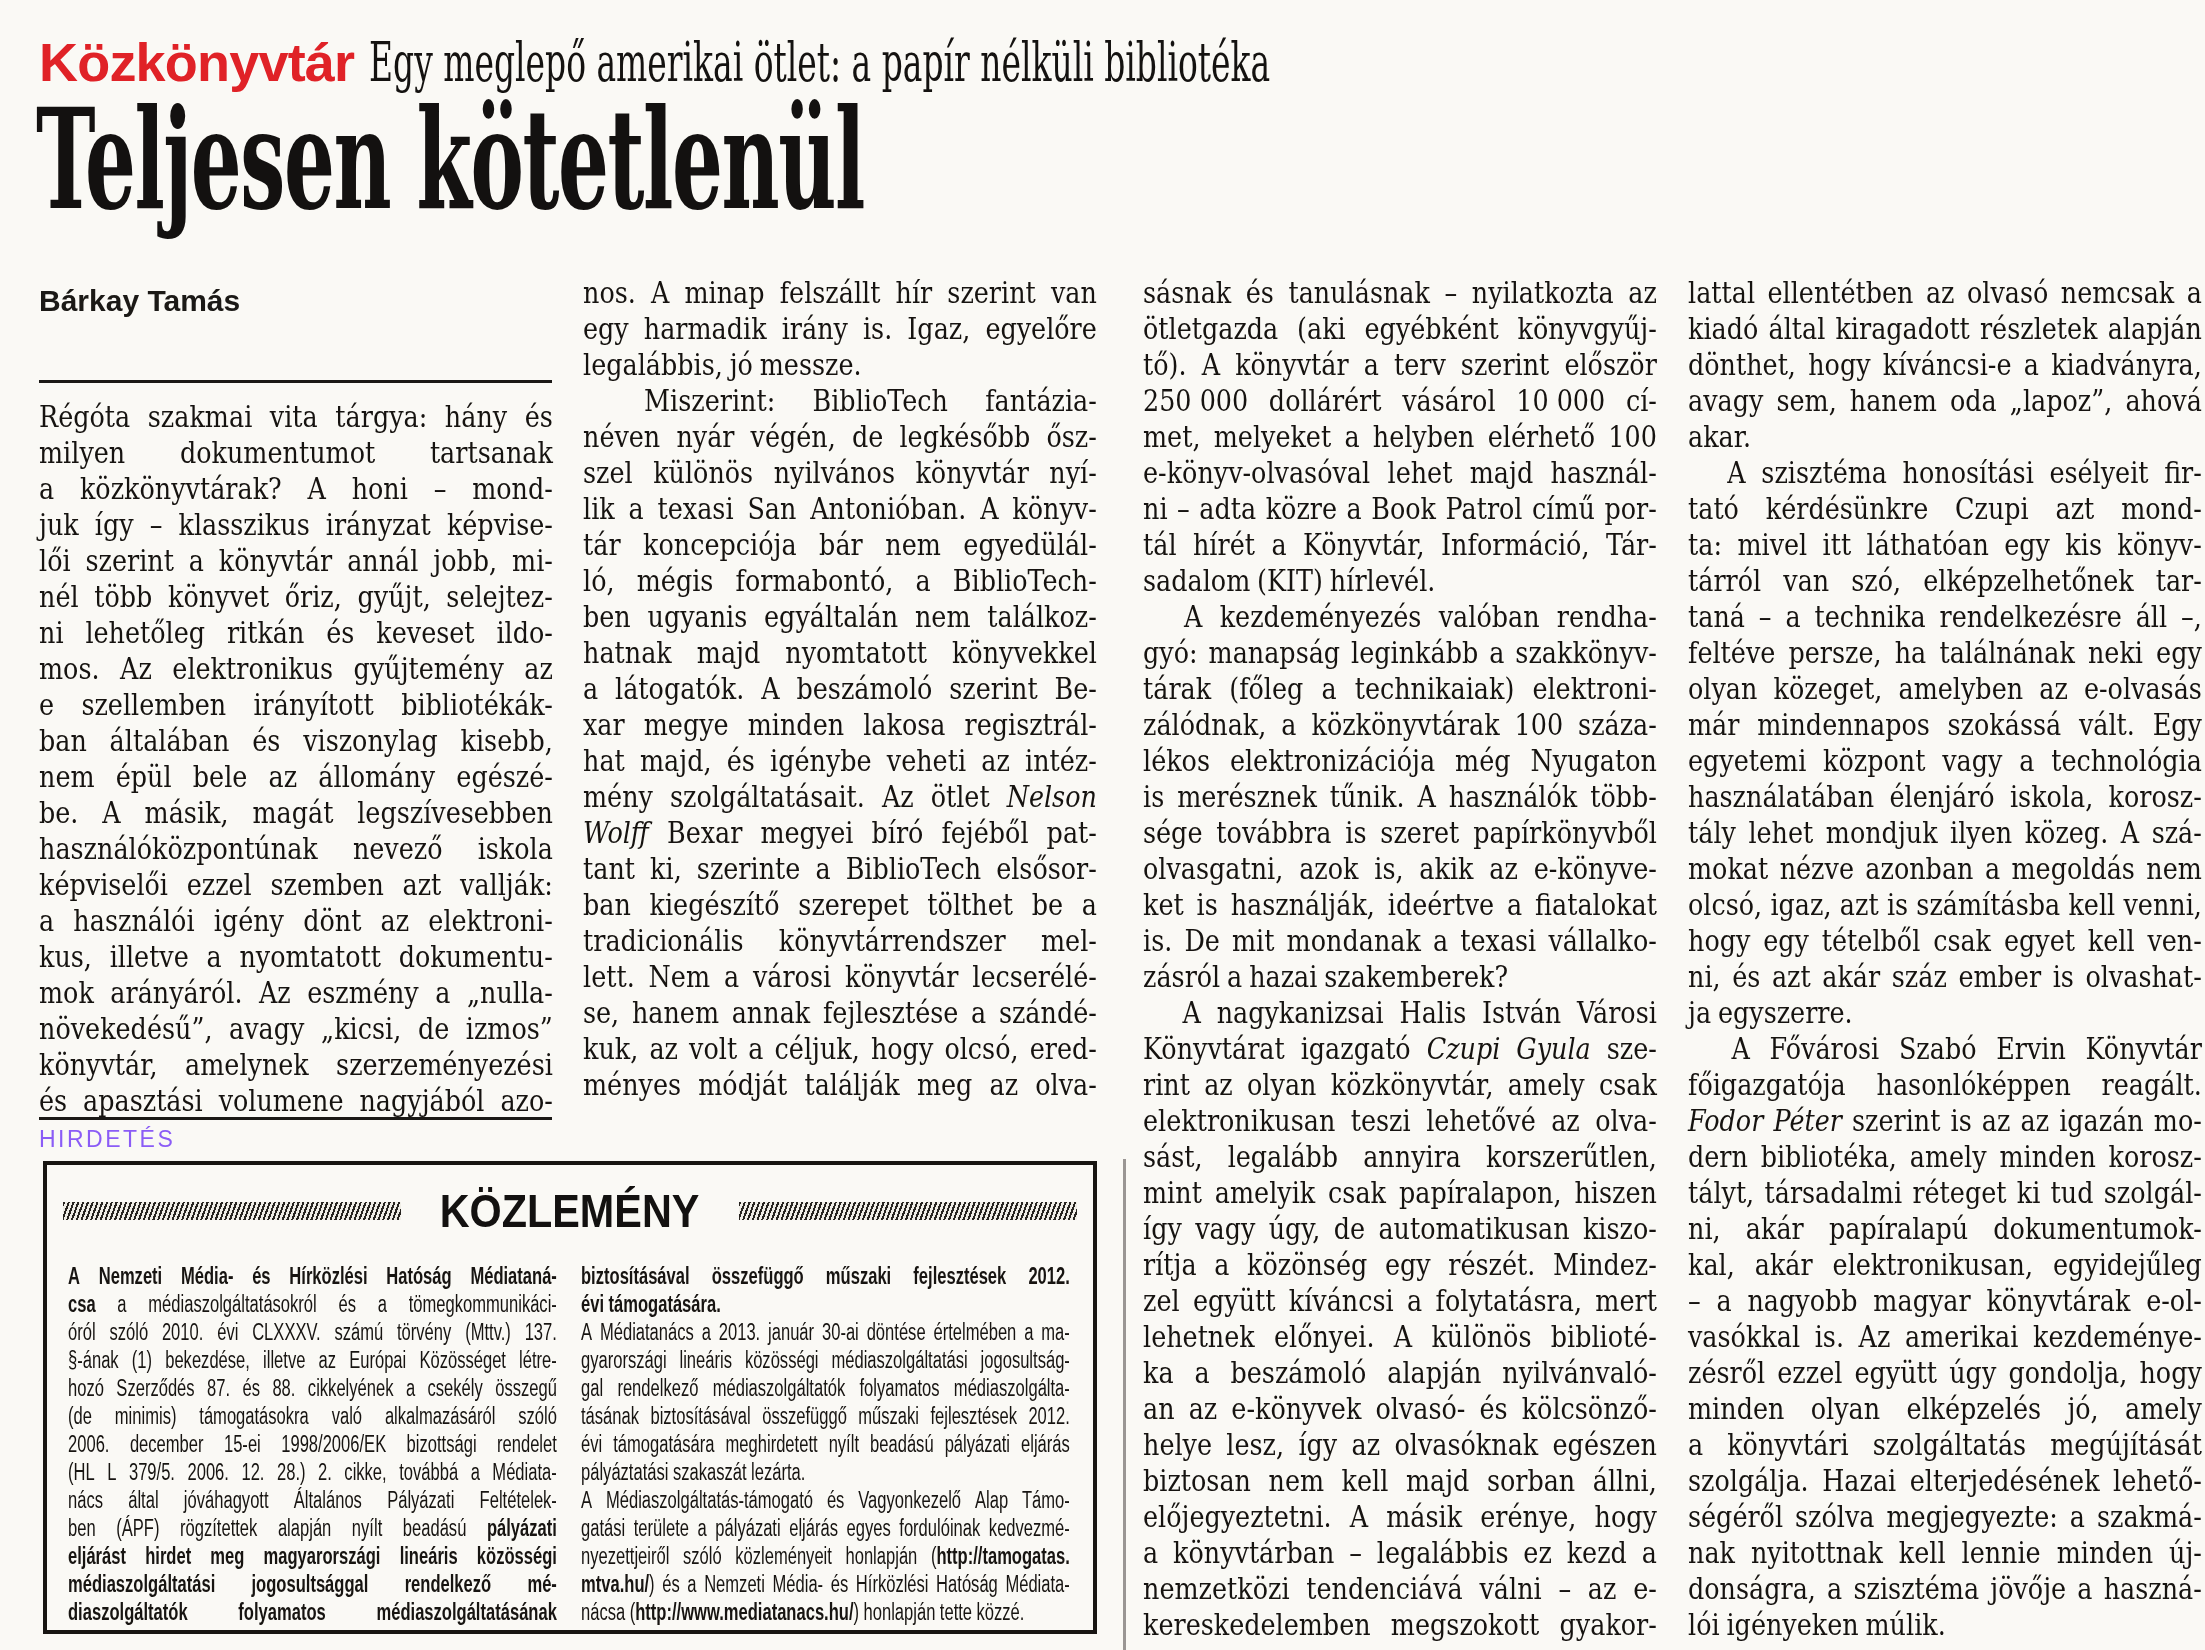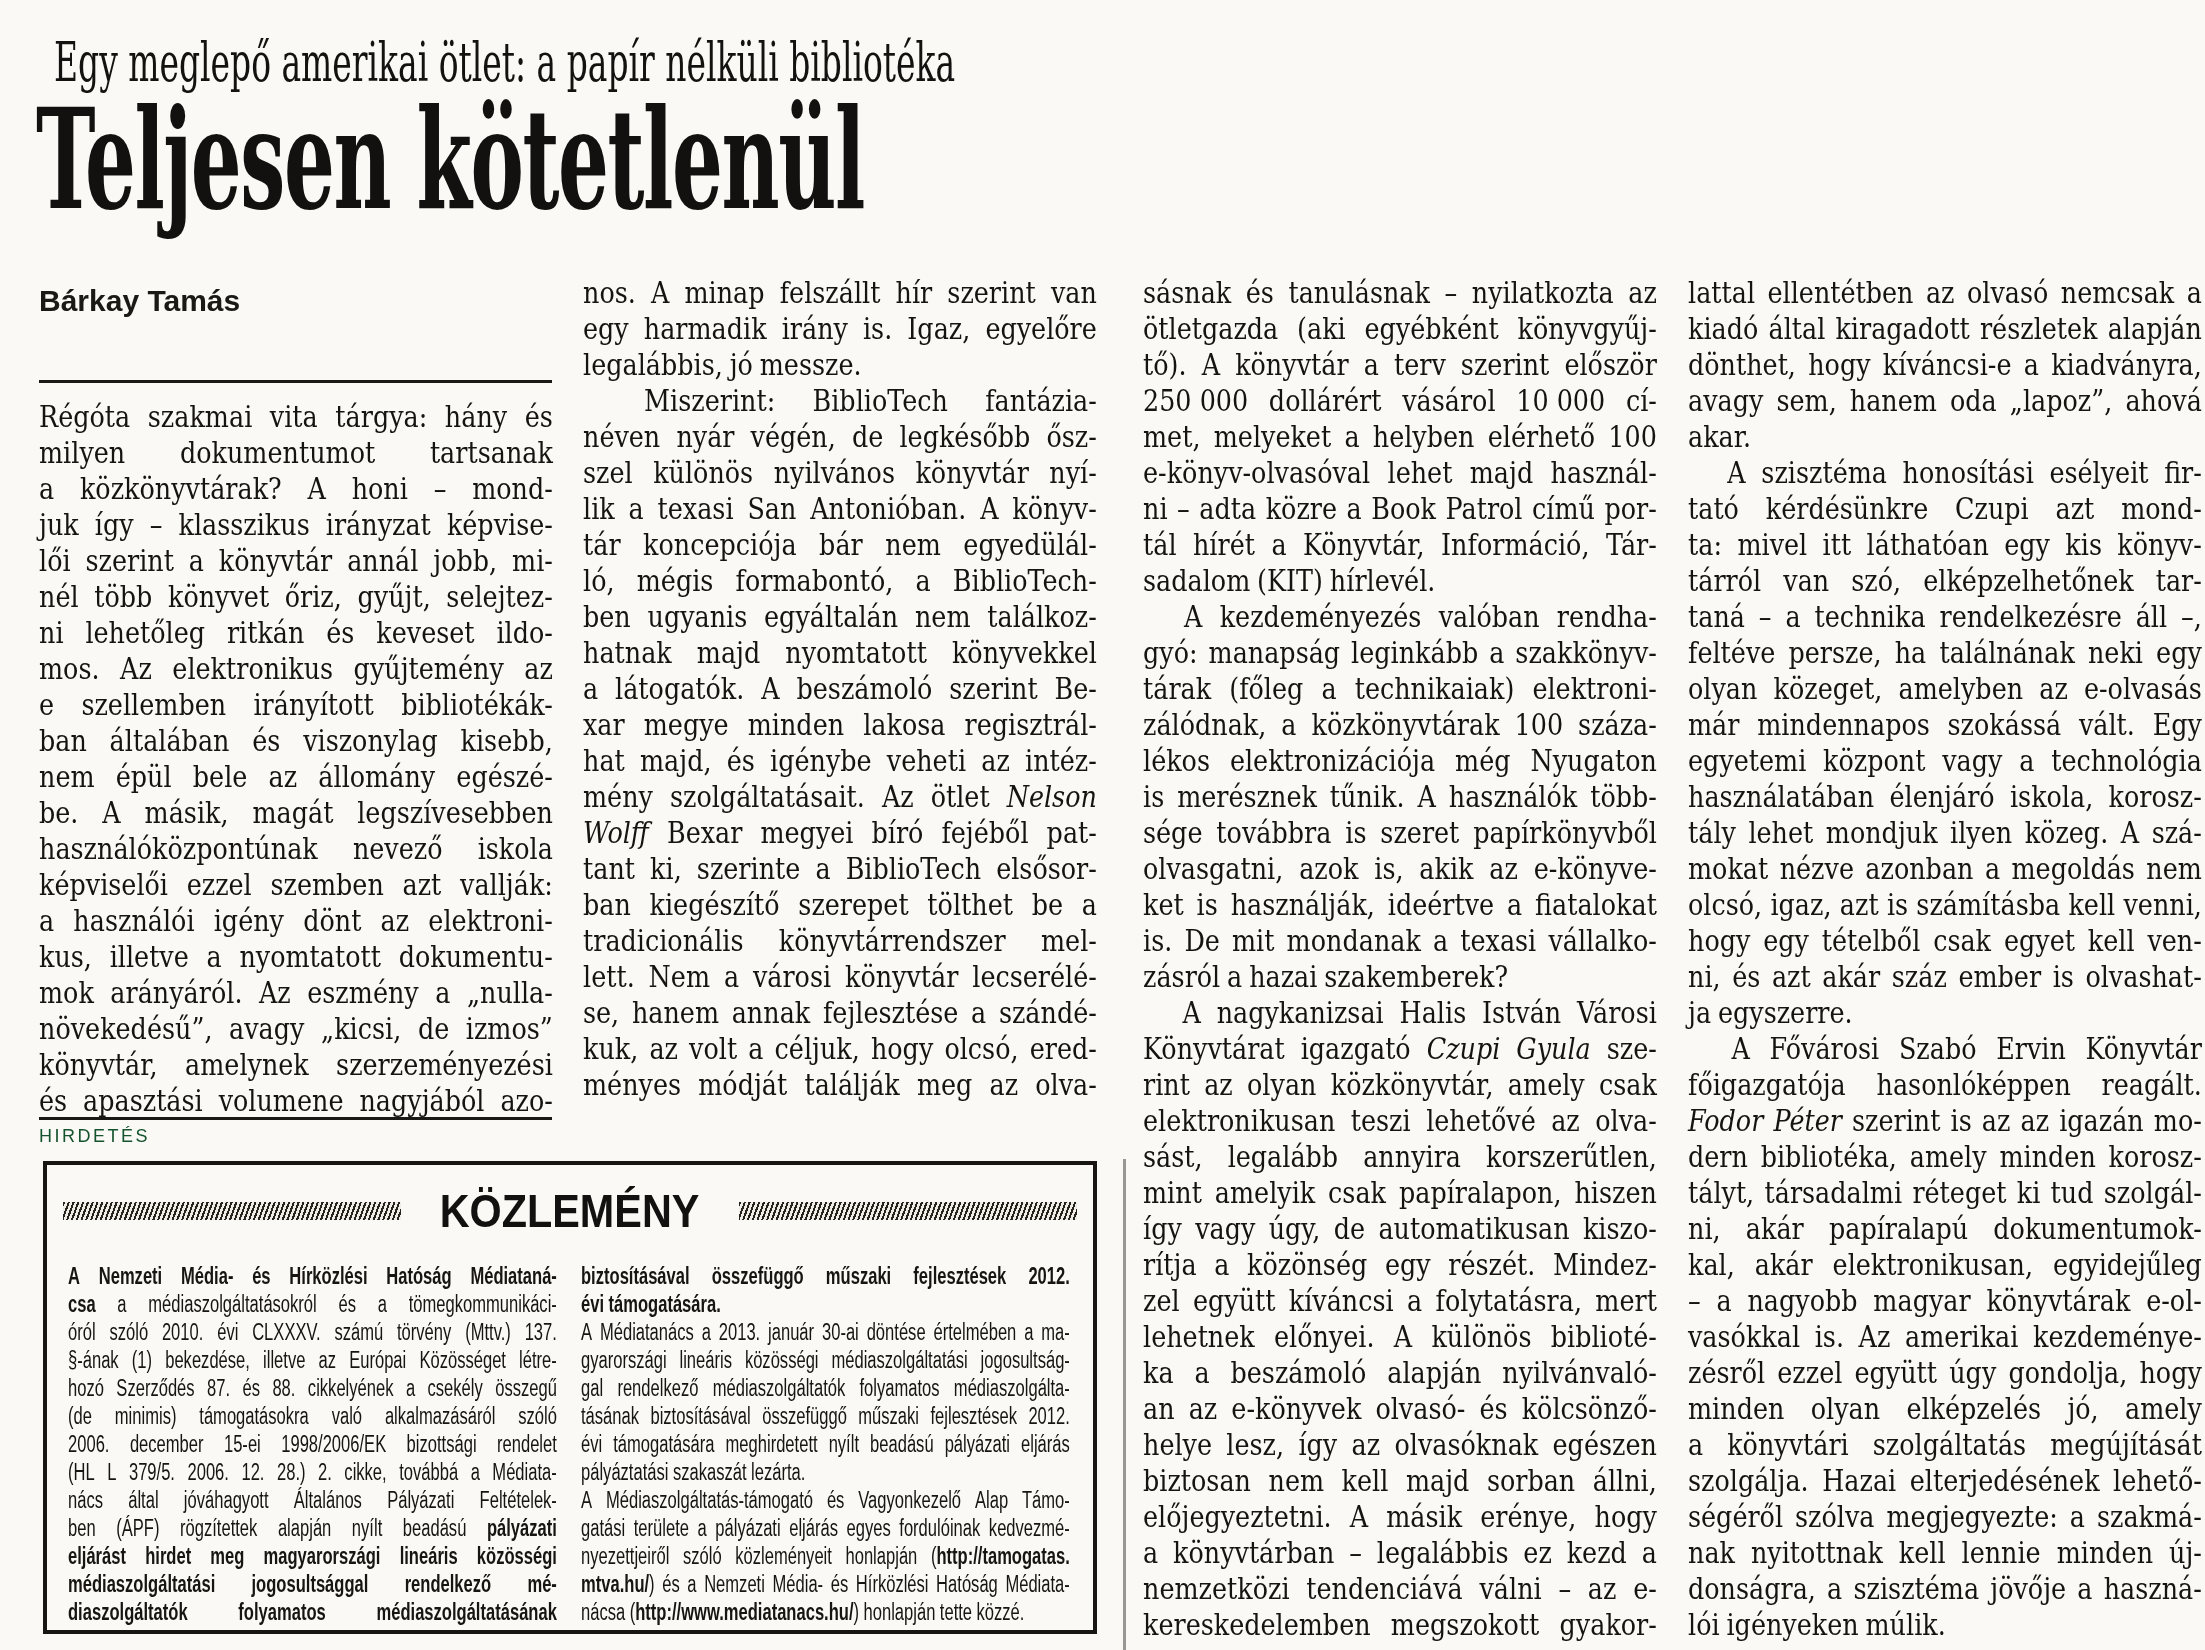--- a/index.html
+++ b/index.html
@@ -43,21 +43,21 @@
     position:absolute;left:39px;top:284px;
     font-family:"Liberation Sans", sans-serif;
     font-weight:700;font-size:30px;color:#1b1916;
   }
   .rule{position:absolute;background:#1b1916;}
   .byline-rule{left:39px;top:380px;width:513px;height:3.3px;}
   .advert-rule{left:39px;top:1117px;width:513px;height:2.5px;}
   .advert-label{
     position:absolute;left:39px;top:1126px;
     font-family:"Liberation Sans", sans-serif;
-    font-size:18px;letter-spacing:2.5px;color:#14532d;
+    font-size:23px;letter-spacing:2.5px;color:#8b5cf6;
   }
   
   .col{
     position:absolute;top:275px;width:606px;
     transform:scaleX(.848);transform-origin:left top;
   }
   .col1{left:39px;top:399px;}
   .col2{left:583px;}
   .col3{left:1143px;}
   .col4{left:1688px;}
@@ -109,20 +109,21 @@
     position:absolute;left:1123px;top:1159px;width:2.5px;height:491px;
     background:#4a4642;opacity:.55;
   }
 </style>
 </head>
 <body>
 
 <div class="page">
 
   <div class="kicker">
+    <span class="kick-red">Közkönyvtár</span>
     <span class="kick-black">Egy meglepő amerikai ötlet: a papír nélküli bibliotéka</span>
   </div>
 
   <h1 class="headline">Teljesen kötetlenül</h1>
 
   <div class="byline">Bárkay Tamás</div>
   <div class="rule byline-rule"></div>
 
   <div class="col article-col col1">
       <div class="ln">

